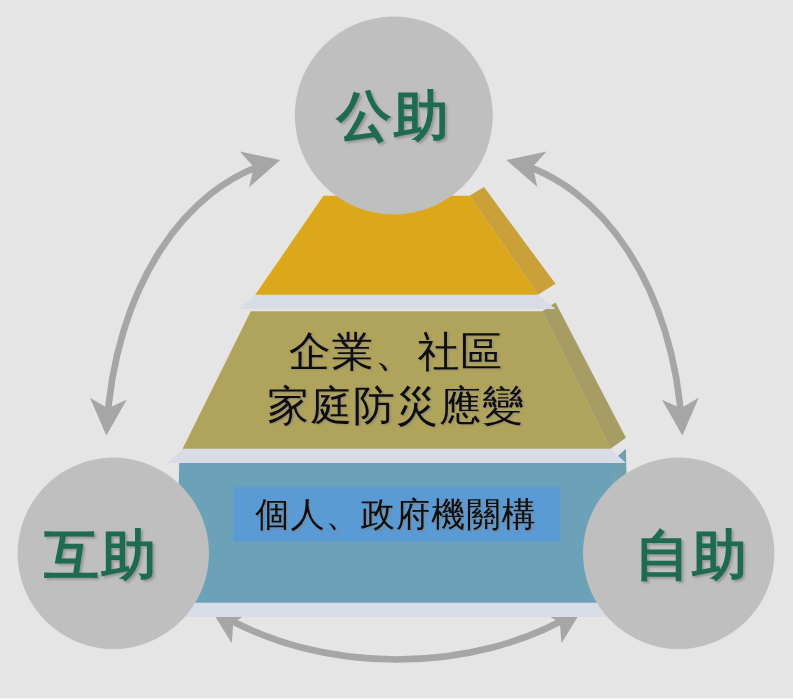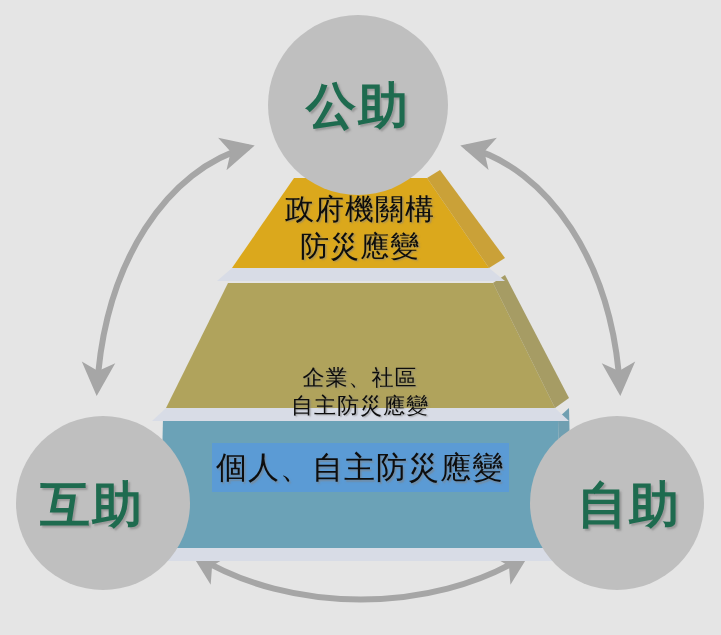--- a/index.html
+++ b/index.html
@@ -54,21 +54,21 @@
     font-family: "Liberation Serif", "DejaVu Serif", serif;
     font-weight: 400;
     line-height: 1.28;
     white-space: nowrap;
     transform: translate(-50%, -50%);
     text-shadow: 1.5px 1.5px 1.5px rgba(130,130,130,0.6);
     pointer-events: none;
   }
   .tier-text .ln { display: block; }
   .tier-top    { font-size: 29px; letter-spacing: 1px; }
-  .tier-middle { font-size: 22px; letter-spacing: 1px; margin-top: 47px; }
+  .tier-middle { font-size: 38px; letter-spacing: 1px; }
   .tier-bottom { font-size: 31px; letter-spacing: 1px; }
 </style>
 </head>
 <body>
 
 <div id="stage">
 
   <svg id="arrow-layer" class="layer" viewBox="0 0 721 635">
     <defs>
       <marker id="ahead" viewBox="0 0 12 12" refX="9.5" refY="6" markerWidth="6.2" markerHeight="6.2" orient="auto-start-reverse">
@@ -102,27 +102,23 @@
   <svg id="circle-layer" class="layer" viewBox="0 0 721 635">
     <circle cx="358" cy="105" r="90" fill="#BFBFBF"></circle>
     <circle cx="103" cy="503" r="87" fill="#BFBFBF"></circle>
     <circle cx="617" cy="503" r="87" fill="#BFBFBF"></circle>
   </svg>
 
   <div class="node-label big" style="left:358px; top:106px;">公助</div>
   <div class="node-label big" style="left:92px; top:505px;">互助</div>
   <div class="node-label big" style="left:617px; top:505px;margin-left:12px;">自助</div>
 
-  <div class="tier-text tier-top" style="left:360px; top:228px;">
-    <span class="ln">政府機關構</span>
-    <span class="ln">防災應變</span>
-  </div>
 
   <div class="tier-text tier-middle" style="left:360px; top:345px;">
     <span class="ln">企業、社區</span>
-    <span class="ln">自主防災應變</span>
+    <span class="ln">家庭防災應變</span>
   </div>
 
   <div class="tier-text tier-bottom" style="left:360px; top:468px;">
-    <span class="ln">個人、自主防災應變</span>
+    <span class="ln">個人、政府機關構</span>
   </div>
 
 </div>
 
 </body></html>

